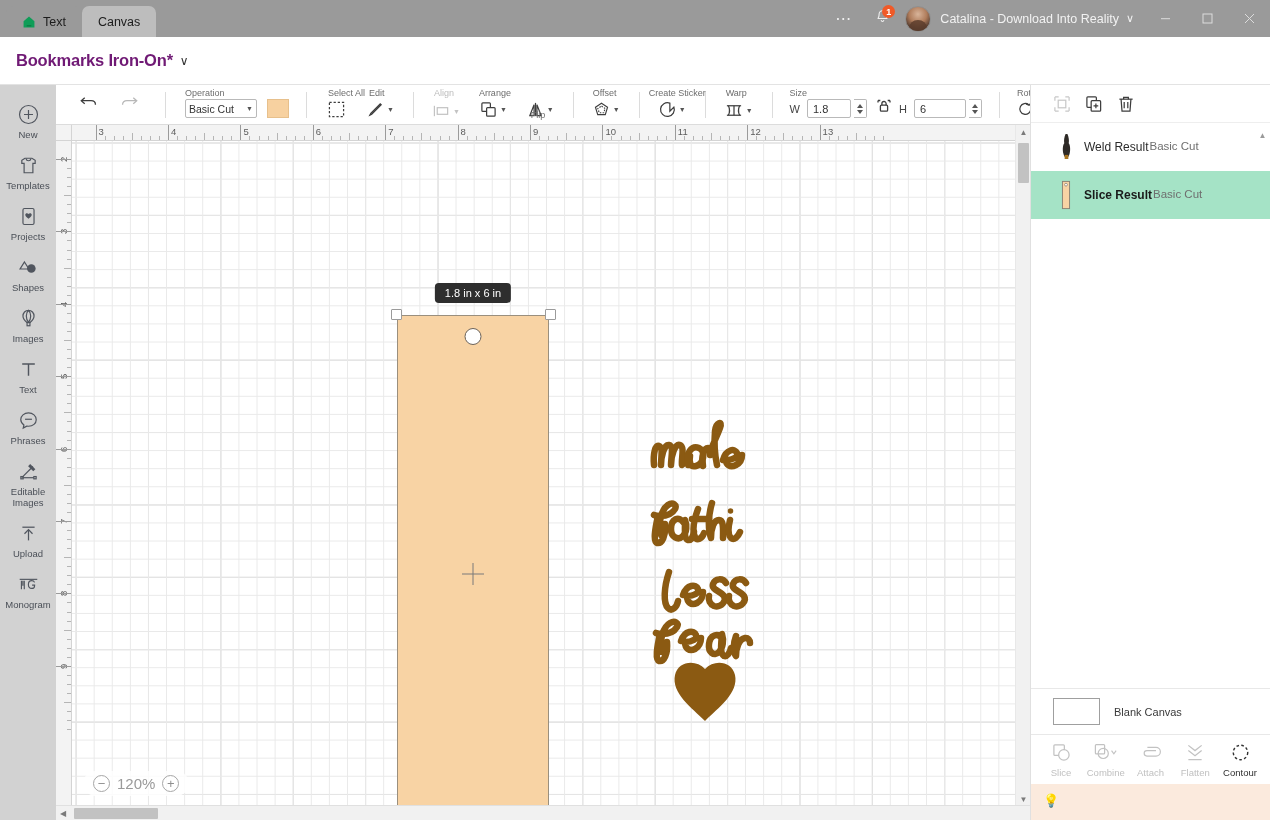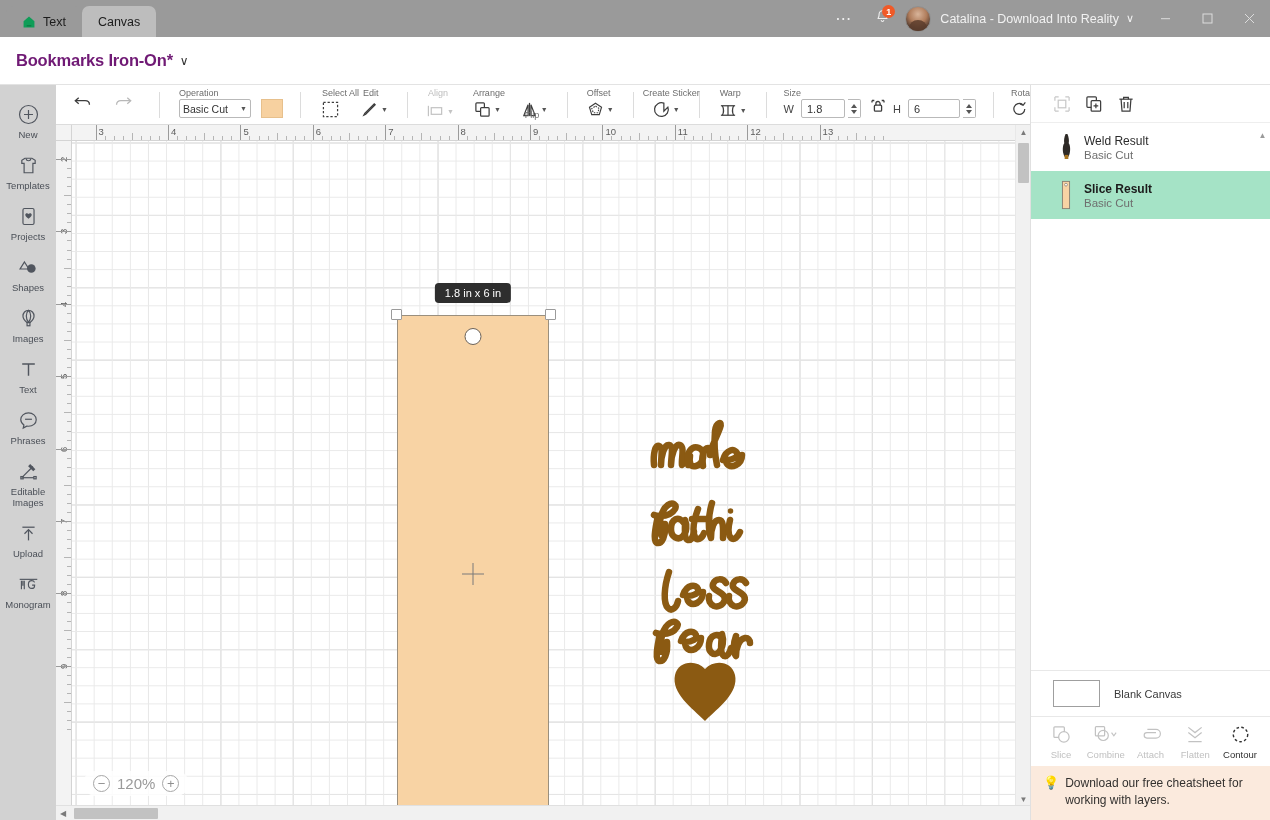--- a/index.html
+++ b/index.html
@@ -75,21 +75,21 @@
   .rail-item {
     width: 56px; padding: 8px 0 6px; display: flex; flex-direction: column;
     align-items: center; gap: 4px; cursor: default;
   }
   .rail-icon { width: 22px; height: 22px; display: flex; align-items: center; justify-content: center; color: #50555e; }
   .rail-label { font-size: 9.5px; color: #4a4f57; text-align: center; line-height: 11px; }
 
   
   .toolbar {
     position: absolute; top: 85px; left: 56px; width: 1214px; height: 40px;
-    background: #fff; border-bottom: 1px solid #dcdcdc; display: flex; align-items: flex-start;
+    background: #fff; border-bottom: 1px solid #dcdcdc; display: flex; align-items: flex-start; padding-left: 6px;
   }
   .tb-sep { width: 1px; height: 26px; background: #dcdcdc; margin: 7px 9px 0; }
   .tb-lab { font-size: 9px; color: #6d6d6d; position: absolute; top: 3px; left: 0; white-space: nowrap; }
   .tb-lab.dim { color: #bdbdbd; }
   .tb-cell { position: relative; padding: 0 6px; height: 40px; display: flex; align-items: flex-end; }
   .tb-cell .inner { display: flex; align-items: center; gap: 3px; padding-bottom: 7px; }
   .undo-redo { display: flex; align-items: center; gap: 22px; padding: 0 16px; height: 40px; }
   .undo-redo svg { color: #444; }
   .op-select {
     width: 72px; height: 19px; border: 1px solid #b9b9b9; border-radius: 2px;
@@ -198,21 +198,21 @@
   .rtab.active::after { content:''; position:absolute; left:0; right:0; bottom:0; height:2.5px; background:#0f7a4f; }
   .rtools { height: 38px; display: flex; align-items: center; gap: 14px; padding: 0 22px; border-bottom: 1px solid #eee; }
   .rtool { color: #3d3d3d; display: flex; }
   .rtool.dim { color: #c8c8c8; }
   .layers-list { flex: 1; overflow: hidden; position: relative; }
   .layer-row {
     display: flex; align-items: center; gap: 11px; padding: 9px 12px 9px 28px; min-height: 46px;
   }
   .layer-row.sel { background: #a5e3c6; }
   .layer-thumb { width: 14px; height: 30px; display:flex; align-items:center; justify-content:center; flex-shrink: 0; }
-  .layer-txt { display: flex; flex-direction: column; gap: 1px; }
+  .layer-txt { display: flex; flex-direction: row; gap: 1px; }
   .layer-name { font-size: 12px; color: #2b2b2b; }
   .layer-row.sel .layer-name { font-weight: bold; color: #1b1b1b; }
   .layer-sub { font-size: 11.5px; color: #6f6f6f; }
   .panel-scroll { position:absolute; right:3px; top:8px; width:9px; color:#9a9a9a; font-size:8px; text-align:center; }
   .canvas-row {
     display: flex; align-items: center; gap: 14px; padding: 9px 12px 9px 22px;
     border-top: 1px solid #e8e8e8; border-bottom: 1px solid #e8e8e8;
   }
   .canvas-sw { width: 47px; height: 27px; background: #fff; border: 1px solid #9f9f9f; }
   .canvas-lab { font-size: 11px; color: #3a3a3a; }
@@ -914,17 +914,16 @@
           <svg width="19" height="19" viewBox="0 0 20 20" fill="none" stroke="#333" stroke-width="1.5" stroke-dasharray="2.8 2.4">
             <circle cx="10" cy="10" r="7.6"></circle>
           </svg>
         </span>
         <span class="op-lab on">Contour</span>
       </div>
     </div>
 
     <div class="tipbar">
       <span class="bulb">💡</span>
-      <span>Download our free cheatsheet for working with layers.</span>
     </div>
   </div>
 
 </div>
 
 </body></html>

